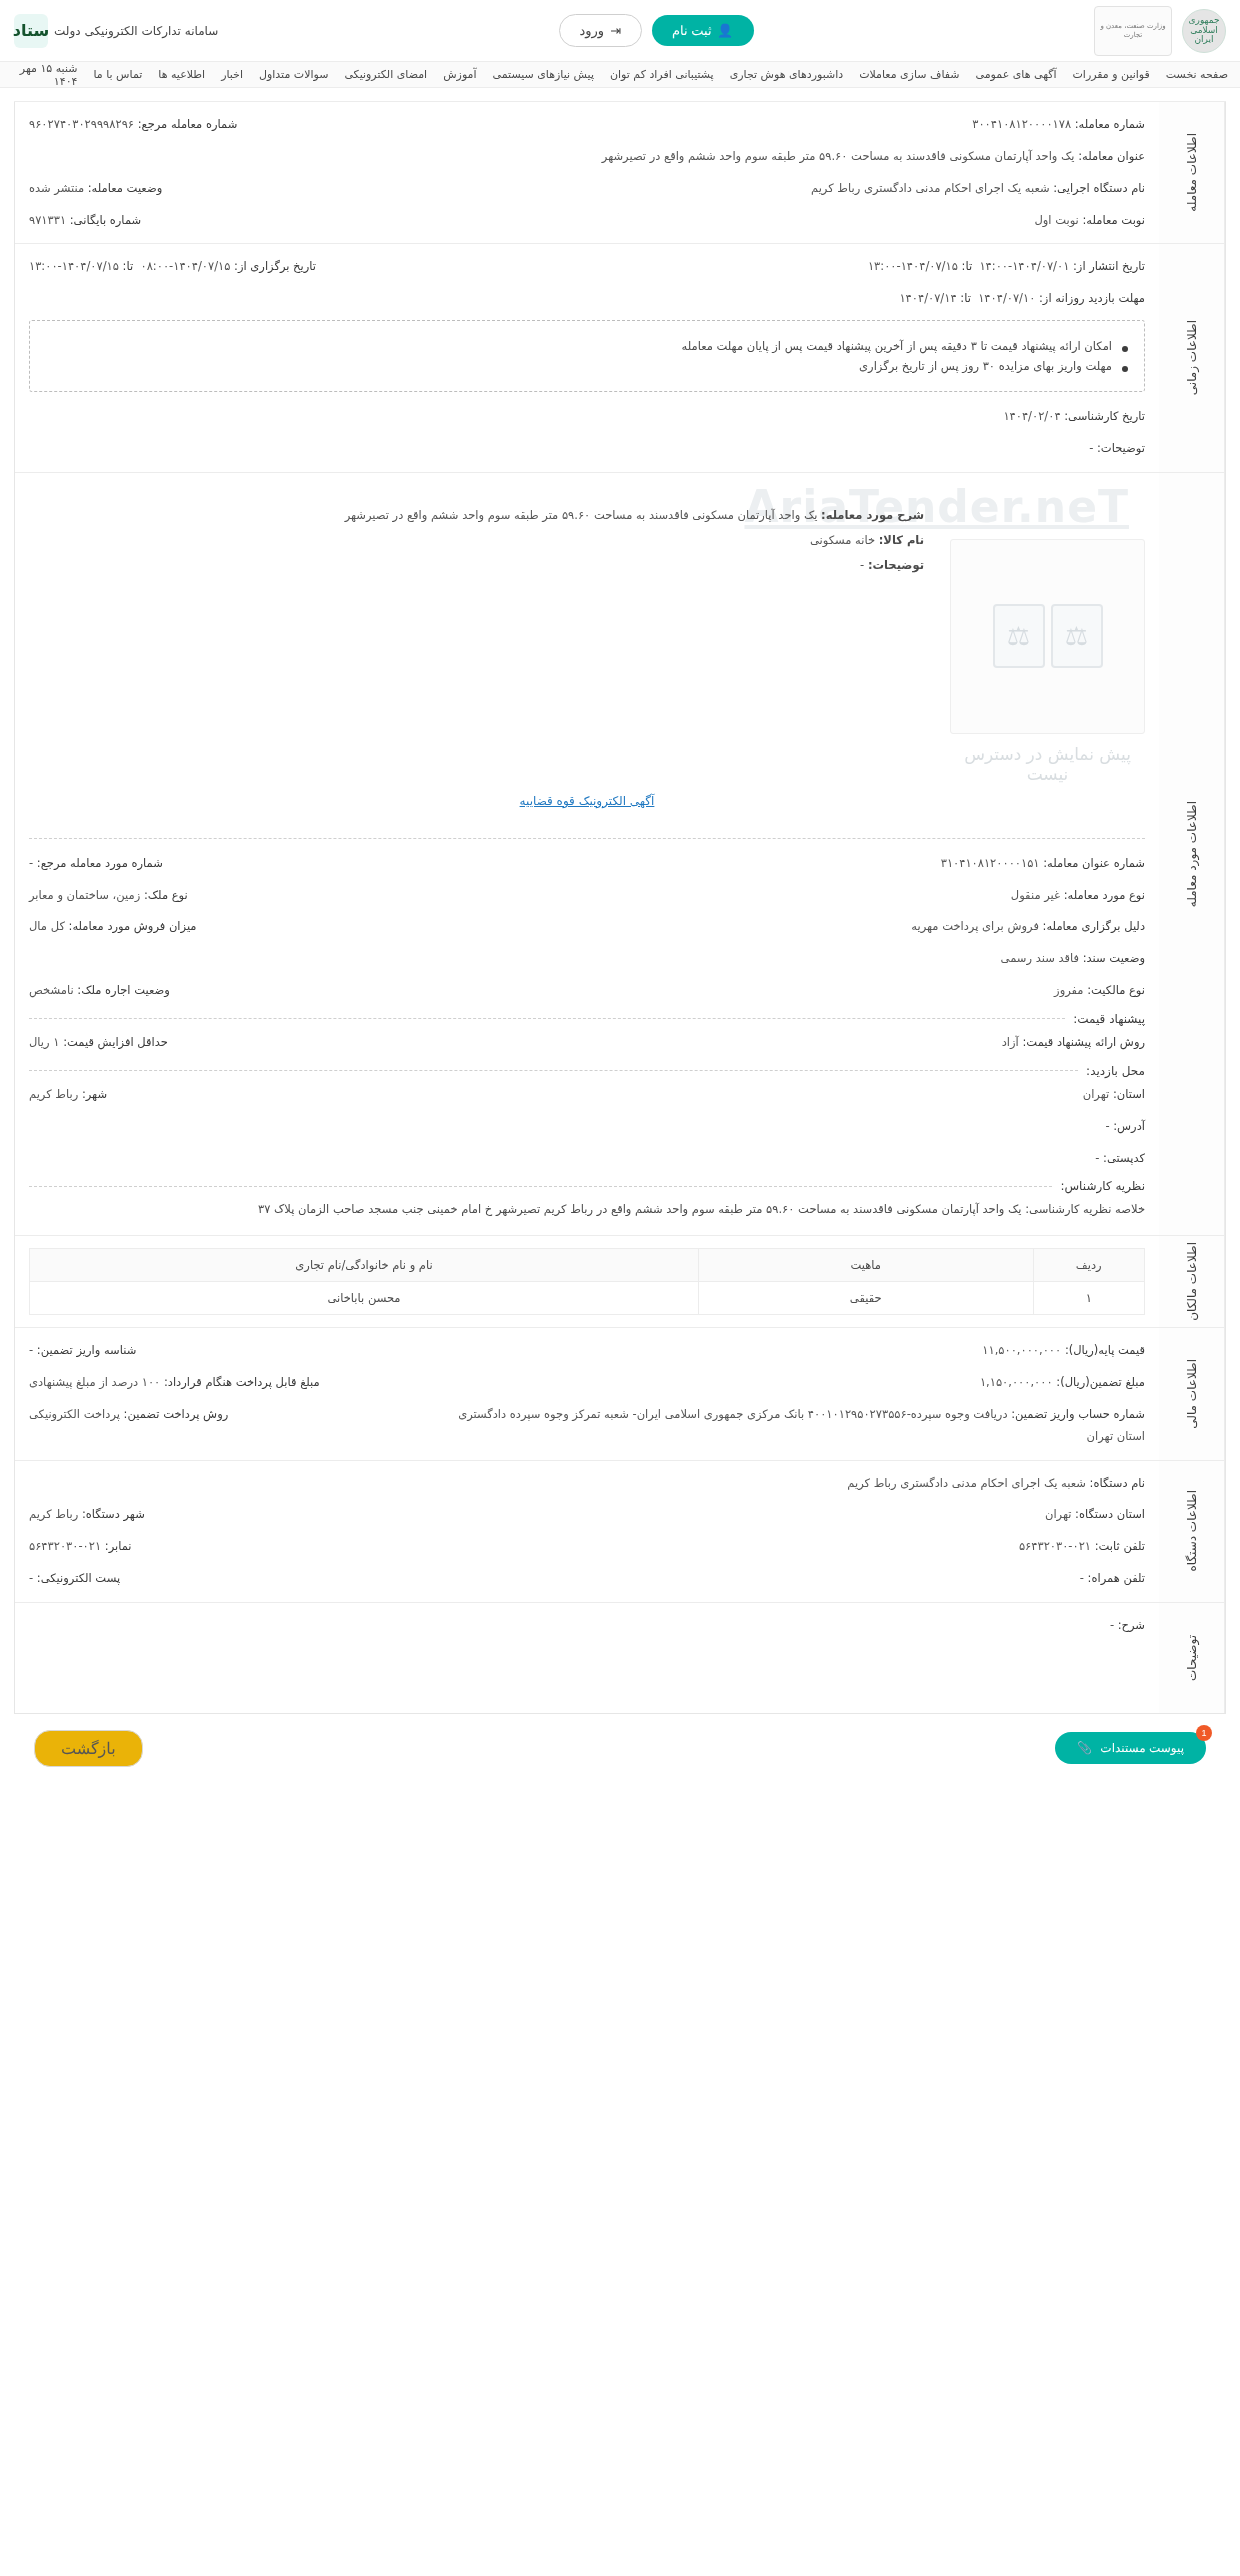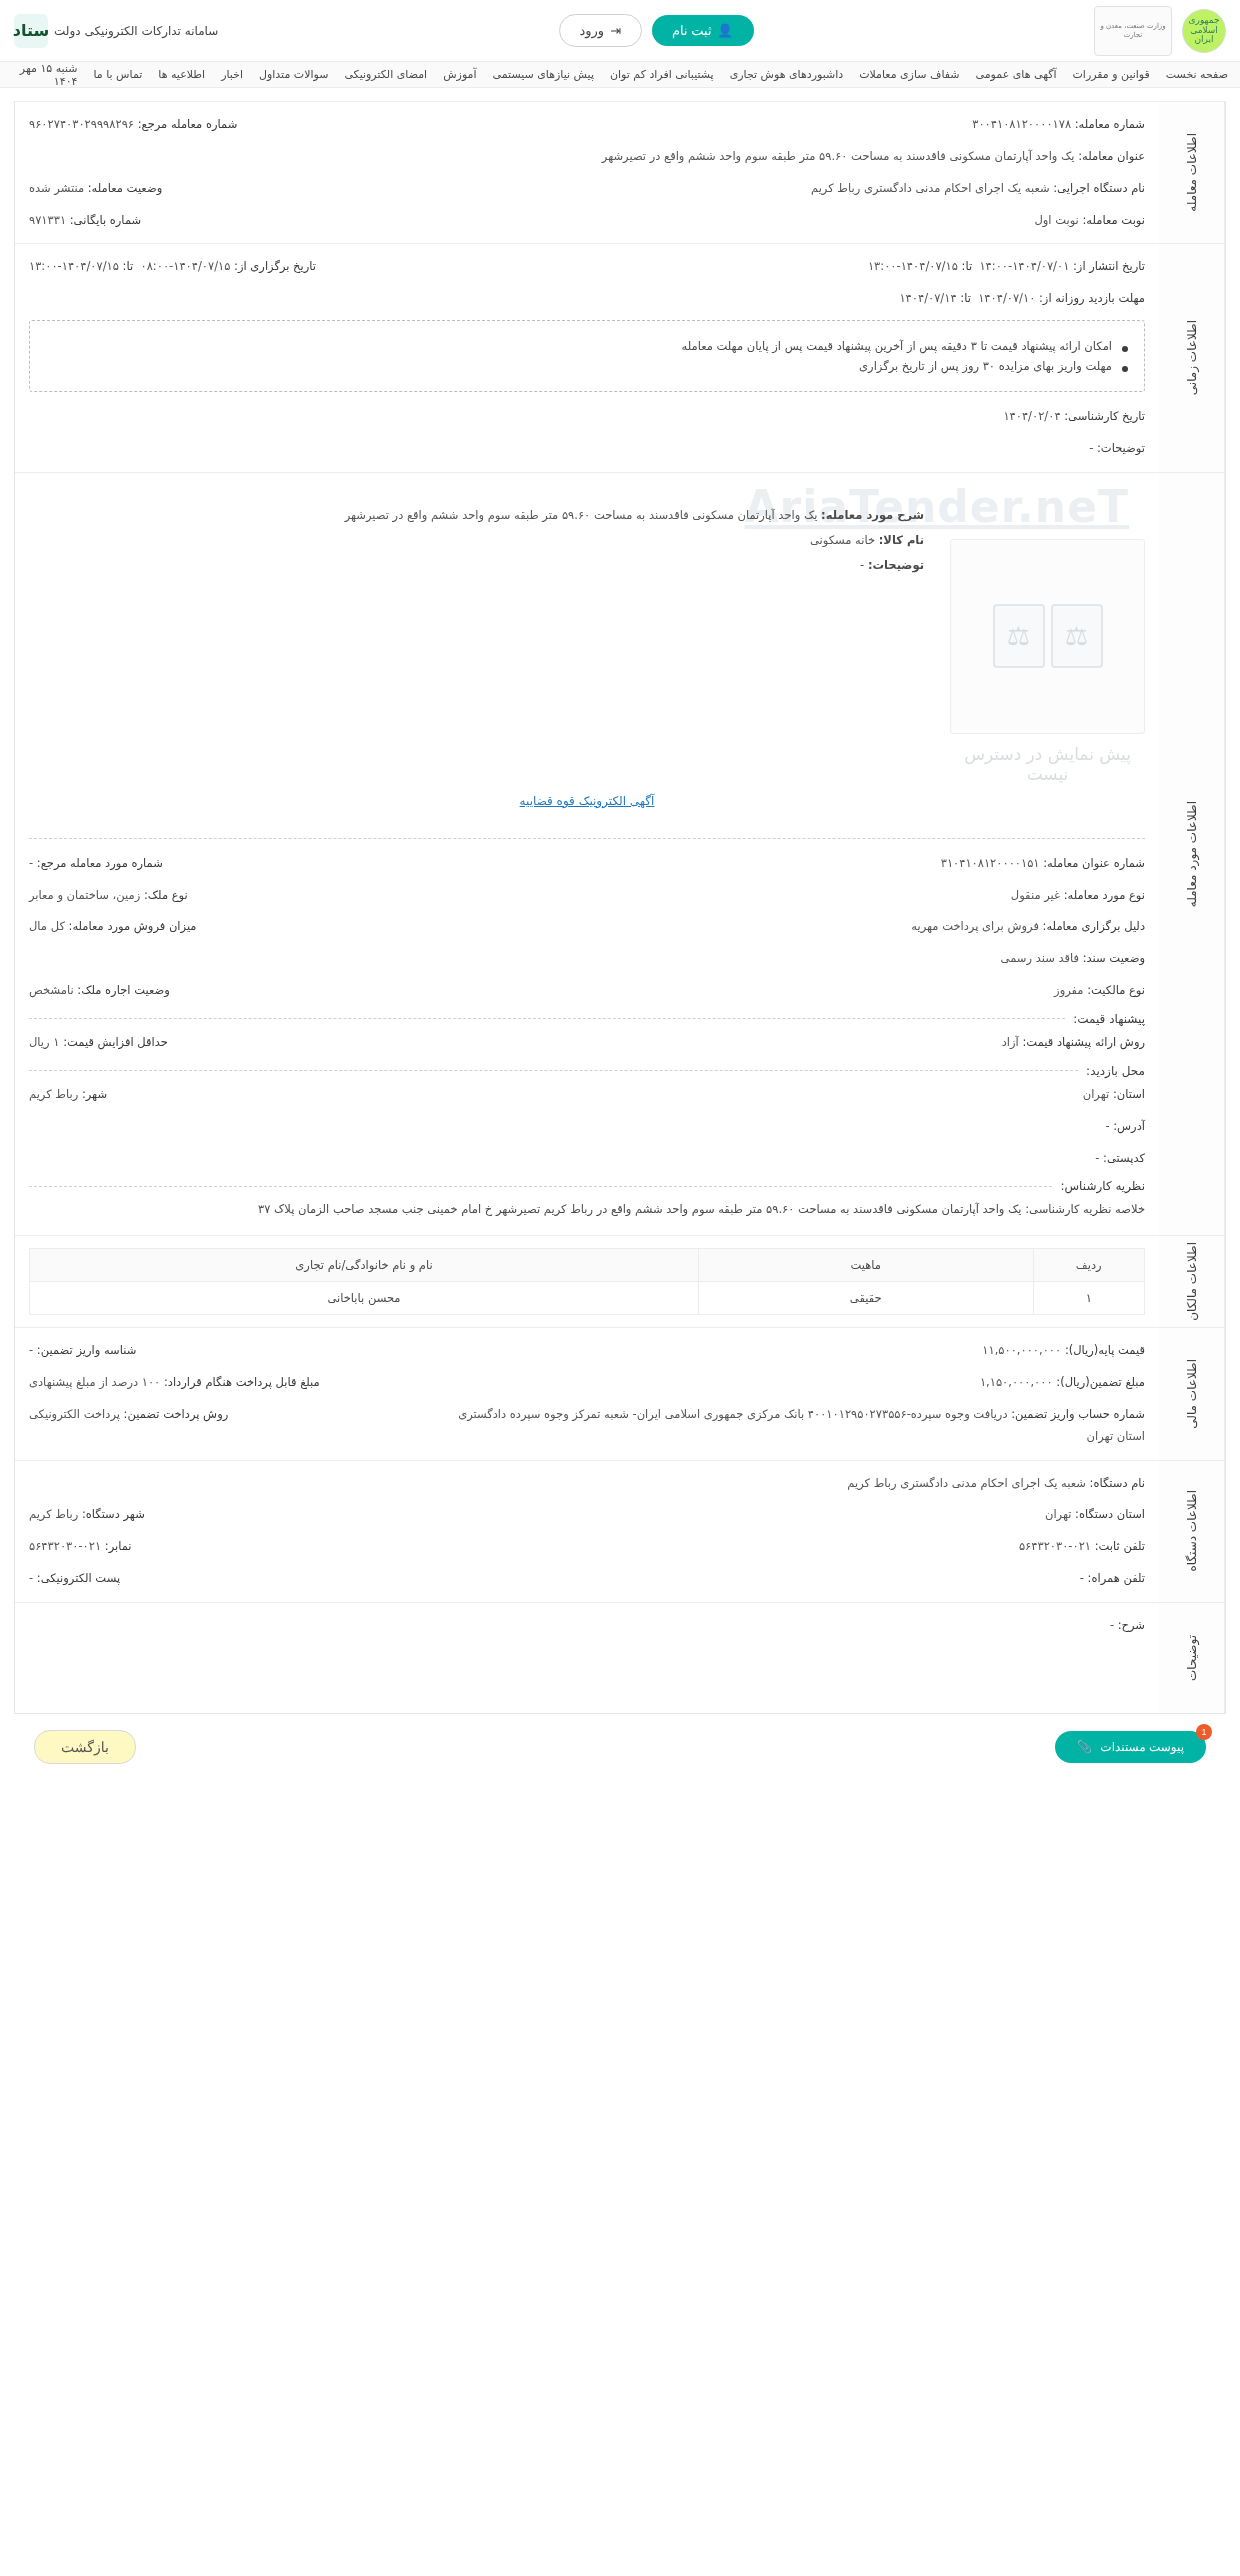--- a/index.html
+++ b/index.html
@@ -19,21 +19,21 @@
     display:flex;
     align-items:center;
     justify-content:space-between;
     padding:0 14px;
     border-bottom:1px solid #ececec;
   }
   .topbar-right{ display:flex; align-items:center; gap:10px; }
   .logo-emblem{
     width:44px;height:44px;border-radius:50%;
     border:1px solid #cfe0d8;
-    background:#bef264;
+    background:#e5e5e5;
     display:flex;align-items:center;justify-content:center;
     color:#2e7d5b;font-size:9px;line-height:1.05;text-align:center;
   }
   .logo-badge{
     width:78px;height:50px;border:1px solid #e2e2e2;border-radius:4px;
     background:#fbfbfb;display:flex;align-items:center;justify-content:center;
     color:#777;font-size:7px;text-align:center;padding:2px;line-height:1.2;
   }
   .topbar-center{ display:flex; align-items:center; gap:10px; }
   .btn-signup{
@@ -182,22 +182,22 @@
   }
   table.owners td{
     border:1px solid #ececec;padding:9px 6px;color:#4b4b4b;
   }
   
   .footer{
     display:flex;justify-content:space-between;align-items:center;
     padding:16px 20px 26px 20px;
   }
   .btn-back{
-    background:#fef9c3;border:1px solid #d8d8d8;border-radius:16px;
-    padding:8px 26px;font-size:14px;color:#555;cursor:pointer;
+    background:#eab308;border:1px solid #d8d8d8;border-radius:16px;
+    padding:8px 26px;font-size:16px;color:#555;cursor:pointer;
   }
   .btn-docs{
     background:#00b3a4;border:none;border-radius:16px;color:#fff;
     padding:9px 22px;font-size:12px;cursor:pointer;display:flex;align-items:center;gap:8px;
     position:relative;
   }
   .badge-count{
     position:absolute;top:-7px;right:-6px;
     background:#f05a28;color:#fff;border-radius:50%;
     width:16px;height:16px;font-size:9px;display:flex;align-items:center;justify-content:center;

